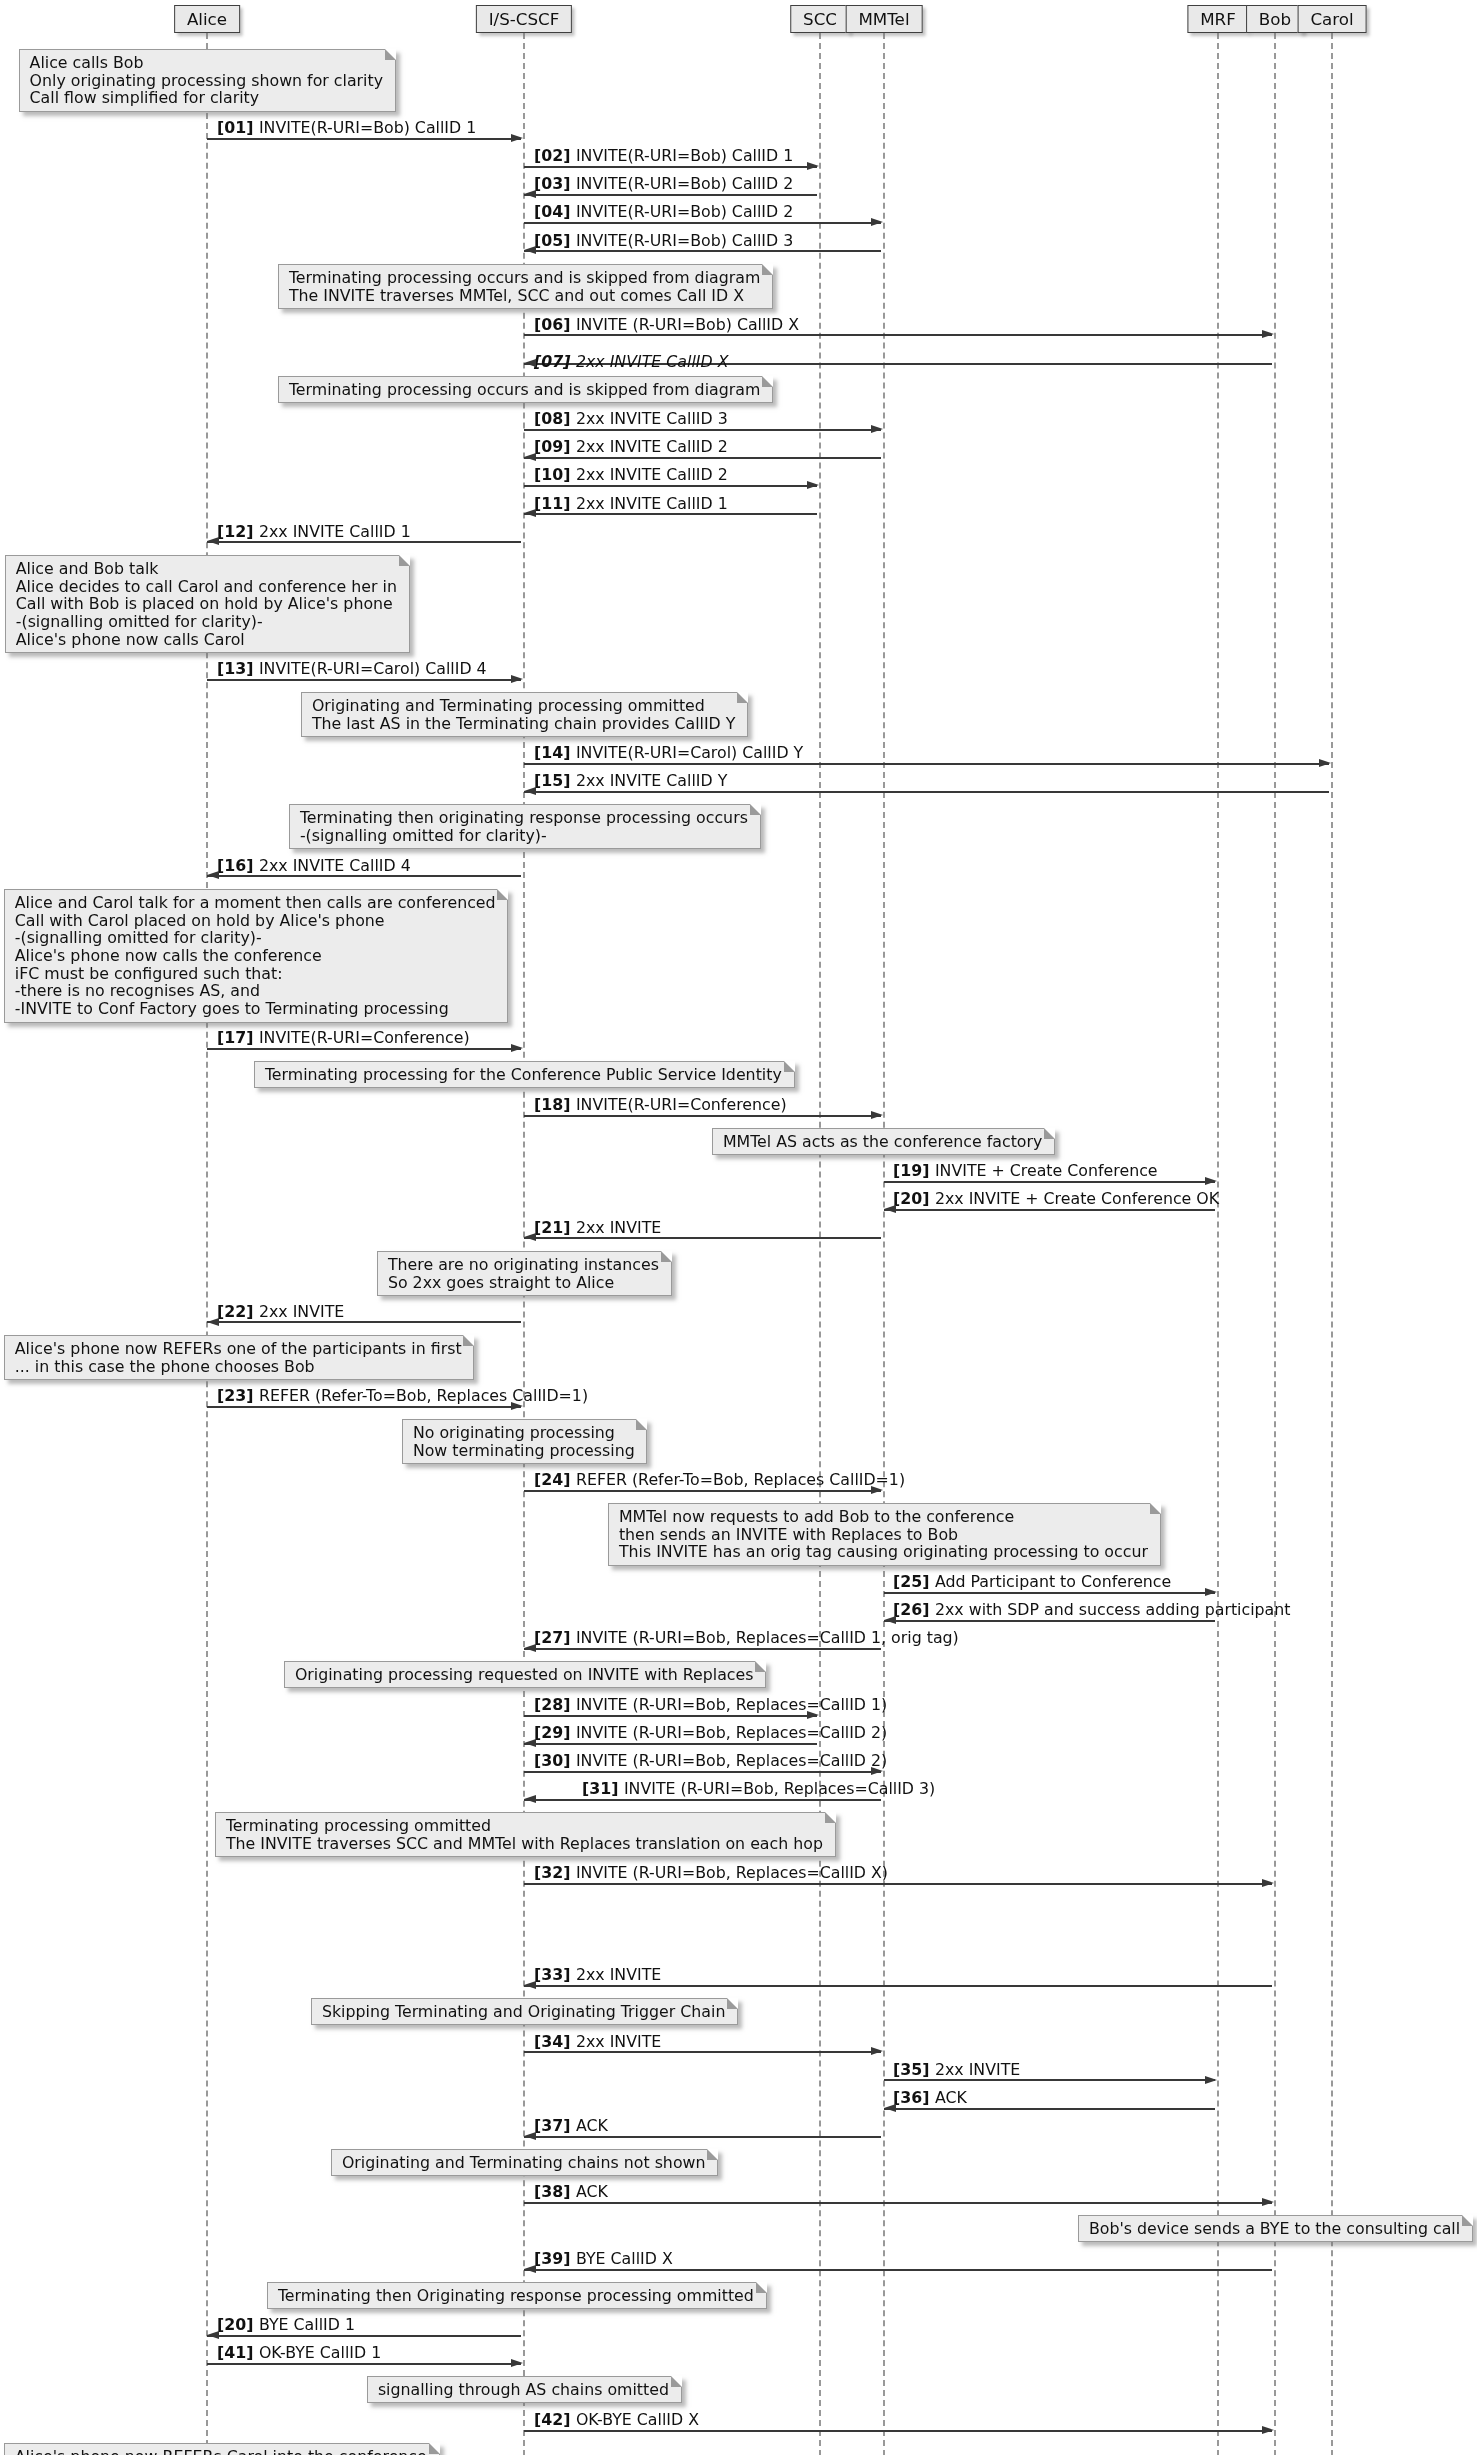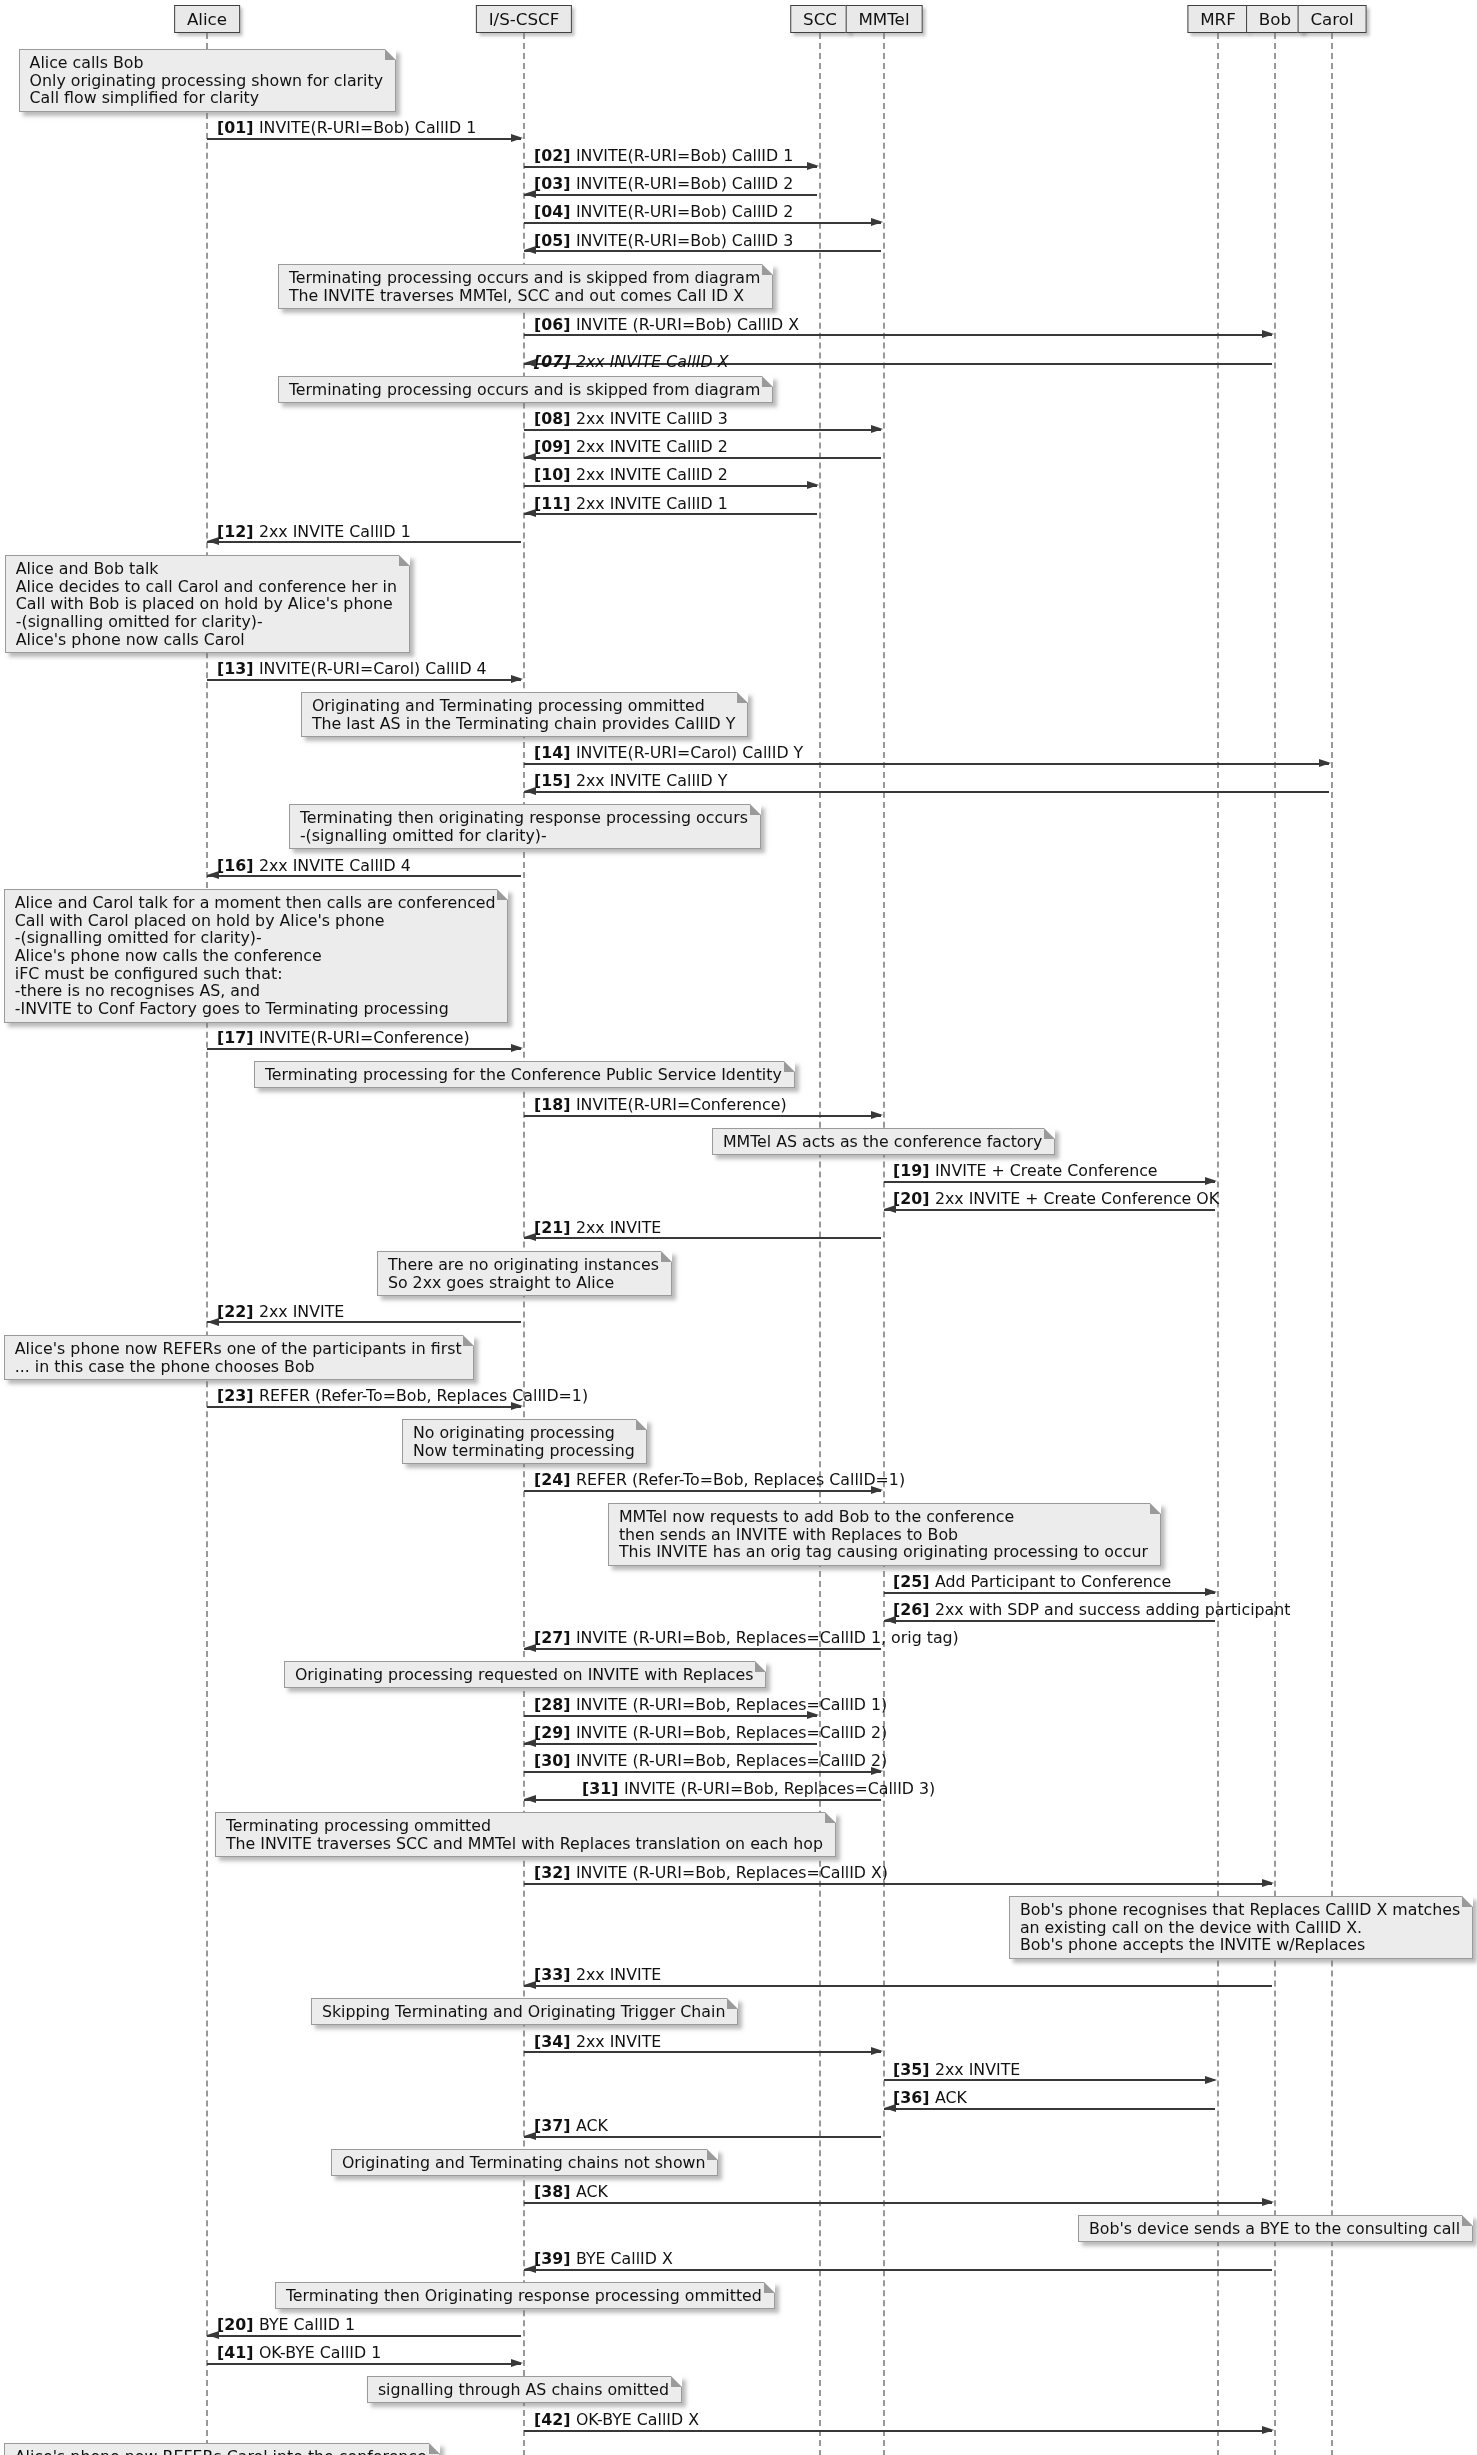--- a/index.html
+++ b/index.html
@@ -250,25 +250,20 @@
     <div class="msg-label" style="left: 534px; top: 1779px; margin-left: 48px;"><b>[31] </b>INVITE (R-URI=Bob, Replaces=CallID 3)</div>
     <div class="arrow-line" style="left: 524px; width: 357px; top: 1799px;"></div>
     <div class="arrow-head-left" style="top: 1795px; left: 524px;"></div>
     <div class="note" style="top: 1812px; left: 215px;">
       <div class="note-line">Terminating processing ommitted</div>
       <div class="note-line">The INVITE traverses SCC and MMTel with Replaces translation on each hop</div>
     </div>
     <div class="msg-label" style="left: 534px; top: 1863px;"><b>[32] </b>INVITE (R-URI=Bob, Replaces=CallID X)</div>
     <div class="arrow-line" style="left: 524px; width: 748px; top: 1883px;"></div>
     <div class="arrow-head-right" style="top: 1879px; left: 1262px;"></div>
-    <div class="note" style="top: 1896px; left: 1009px;">
-      <div class="note-line">Bob's phone recognises that Replaces CallID X matches</div>
-      <div class="note-line"> an existing call on the device with CallID X.</div>
-      <div class="note-line">Bob's phone accepts the INVITE w/Replaces</div>
-    </div>
     <div class="msg-label" style="left: 534px; top: 1965px;"><b>[33] </b>2xx INVITE</div>
     <div class="arrow-line" style="left: 524px; width: 748px; top: 1985px;"></div>
     <div class="arrow-head-left" style="top: 1981px; left: 524px;"></div>
     <div class="note" style="top: 1998px; left: 311px;">
       <div class="note-line">Skipping Terminating and Originating Trigger Chain</div>
     </div>
     <div class="msg-label" style="left: 534px; top: 2032px;"><b>[34] </b>2xx INVITE</div>
     <div class="arrow-line" style="left: 524px; width: 357px; top: 2051px;"></div>
     <div class="arrow-head-right" style="top: 2047px; left: 871px;"></div>
     <div class="msg-label" style="left: 893px; top: 2060px;"><b>[35] </b>2xx INVITE</div>
@@ -285,21 +280,21 @@
     </div>
     <div class="msg-label" style="left: 534px; top: 2182px;"><b>[38] </b>ACK</div>
     <div class="arrow-line" style="left: 524px; width: 748px; top: 2202px;"></div>
     <div class="arrow-head-right" style="top: 2198px; left: 1262px;"></div>
     <div class="note" style="top: 2215px; left: 1078px;">
       <div class="note-line">Bob's device sends a BYE to the consulting call</div>
     </div>
     <div class="msg-label" style="left: 534px; top: 2249px;"><b>[39] </b>BYE CallID X</div>
     <div class="arrow-line" style="left: 524px; width: 748px; top: 2269px;"></div>
     <div class="arrow-head-left" style="top: 2265px; left: 524px;"></div>
-    <div class="note" style="top: 2282px; left: 275px; text-align: center;">
+    <div class="note" style="top: 2282px; left: 267px; text-align: center;">
       <div class="note-line">Terminating then Originating response processing ommitted</div>
     </div>
     <div class="msg-label" style="left: 217px; top: 2315px;"><b>[20] </b>BYE CallID 1</div>
     <div class="arrow-line" style="left: 207px; width: 314px; top: 2335px;"></div>
     <div class="arrow-head-left" style="top: 2331px; left: 207px;"></div>
     <div class="msg-label" style="left: 217px; top: 2343px;"><b>[41] </b>OK-BYE CallID 1</div>
     <div class="arrow-line" style="left: 207px; width: 314px; top: 2363px;"></div>
     <div class="arrow-head-right" style="top: 2359px; left: 511px;"></div>
     <div class="note" style="top: 2376px; left: 367px;">
       <div class="note-line">signalling through AS chains omitted</div>

